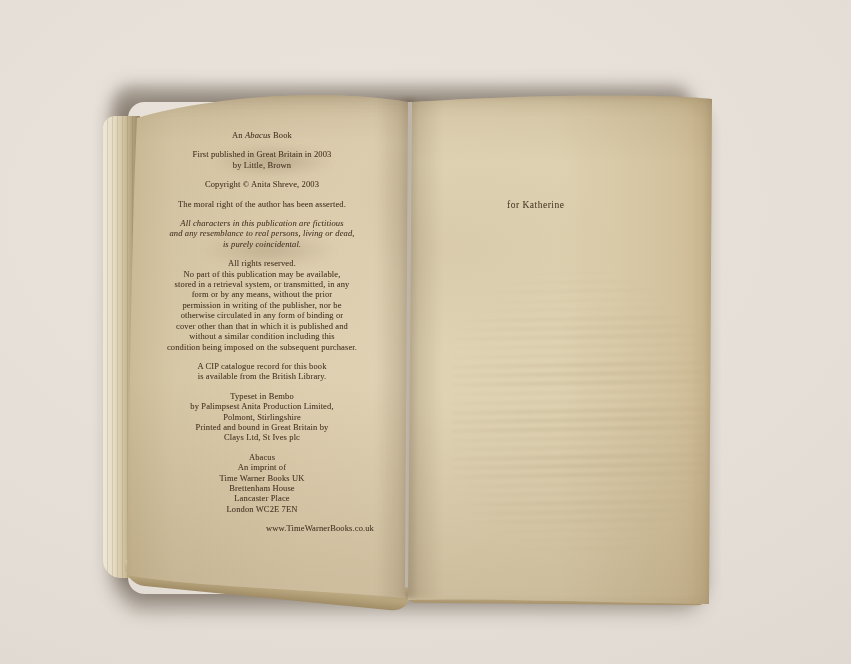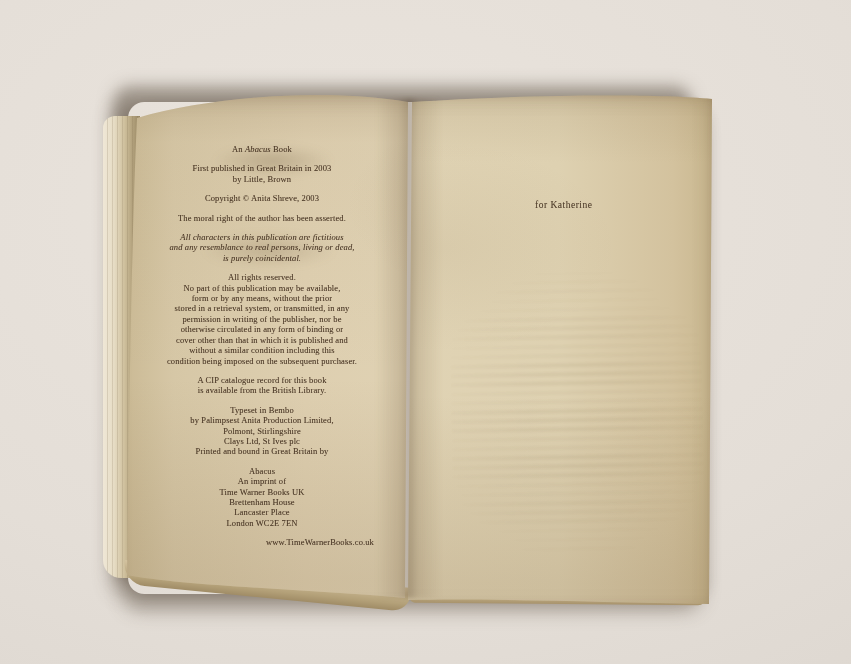--- a/index.html
+++ b/index.html
@@ -79,34 +79,34 @@
     background: radial-gradient(50% 50% at 50% 50%, rgba(105,85,55,0.22), transparent 75%); }
   .show-through {
     position: absolute; left: 338px; top: 182px; width: 252px; height: 284px;
     background: repeating-linear-gradient(180deg, rgba(118,96,64,0.55) 0 1.6px, transparent 1.6px 9.2px);
     filter: blur(1.6px); opacity: 0.28; transform: rotate(-1deg);
     -webkit-mask-image: radial-gradient(70% 62% at 50% 50%, #000 28%, transparent 86%);
             mask-image: radial-gradient(70% 62% at 50% 50%, #000 28%, transparent 86%);
   }
 
   .copy-text {
-    position: absolute; left: 37px; top: 54px; width: 224px;
+    position: absolute; left: 37px; top: 40px; width: 224px;
     text-align: center; color: #4b3827;
     font-size: 8.5px; line-height: 10.4px; letter-spacing: 0.12px;
     text-shadow: 0 0 0.6px rgba(75,56,39,0.35);
   }
   .copy-text p { margin: 0 0 9px; }
   .copy-text p:last-child { margin-bottom: 0; }
   .copy-text .ln { display: block; }
   .para-italic { font-style: italic; text-align: center; }
   .para-www { text-align: right; padding-left: 52px; }
   .seg-ital { font-style: italic; }
 
   .dedication {
-    position: absolute; left: 422px; top: 110px;
+    position: absolute; left: 394px; top: 110px;
     font-size: 9.5px; letter-spacing: 0.5px; color: #52402e;
     text-shadow: 0 0 0.6px rgba(82,64,46,0.35);
   }
 </style>
 </head>
 <body>
 
 <div class="scene">
   <div class="book-shadow"></div>
 
@@ -136,38 +136,38 @@
           <span class="ln">The moral right of the author has been asserted.</span>
         </p>
         <p class="para-italic">
           <span class="ln">All characters in this publication are fictitious</span>
           <span class="ln">and any resemblance to real persons, living or dead,</span>
           <span class="ln">is purely coincidental.</span>
         </p>
         <p>
           <span class="ln">All rights reserved.</span>
           <span class="ln">No part of this publication may be available,</span>
+          <span class="ln">stored in a retrieval system, or transmitted, in any</span>
           <span class="ln">form or by any means, without the prior</span>
-          <span class="ln">stored in a retrieval system, or transmitted, in any</span>
           <span class="ln">permission in writing of the publisher, nor be</span>
           <span class="ln">otherwise circulated in any form of binding or</span>
           <span class="ln">cover other than that in which it is published and</span>
           <span class="ln">without a similar condition including this</span>
           <span class="ln">condition being imposed on the subsequent purchaser.</span>
         </p>
         <p>
           <span class="ln">A CIP catalogue record for this book</span>
           <span class="ln">is available from the British Library.</span>
         </p>
         <p>
           <span class="ln">Typeset in Bembo</span>
           <span class="ln">by Palimpsest Anita Production Limited,</span>
           <span class="ln">Polmont, Stirlingshire</span>
+          <span class="ln">Printed and bound in Great Britain by</span>
           <span class="ln">Clays Ltd, St Ives plc</span>
-          <span class="ln">Printed and bound in Great Britain by</span>
         </p>
         <p>
           <span class="ln">Abacus</span>
           <span class="ln">An imprint of</span>
           <span class="ln">Time Warner Books UK</span>
           <span class="ln">Brettenham House</span>
           <span class="ln">Lancaster Place</span>
           <span class="ln">London WC2E 7EN</span>
         </p>
         <p class="para-www">

